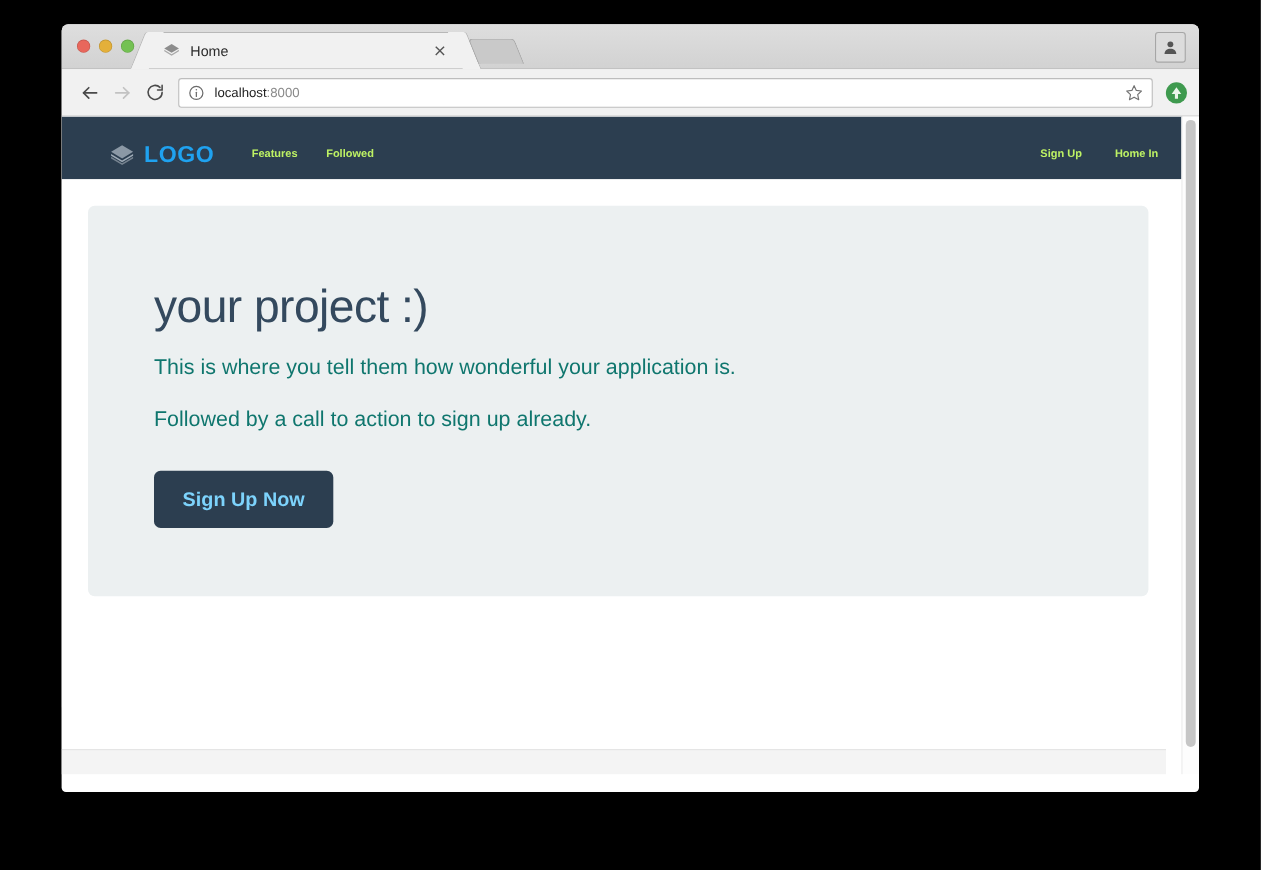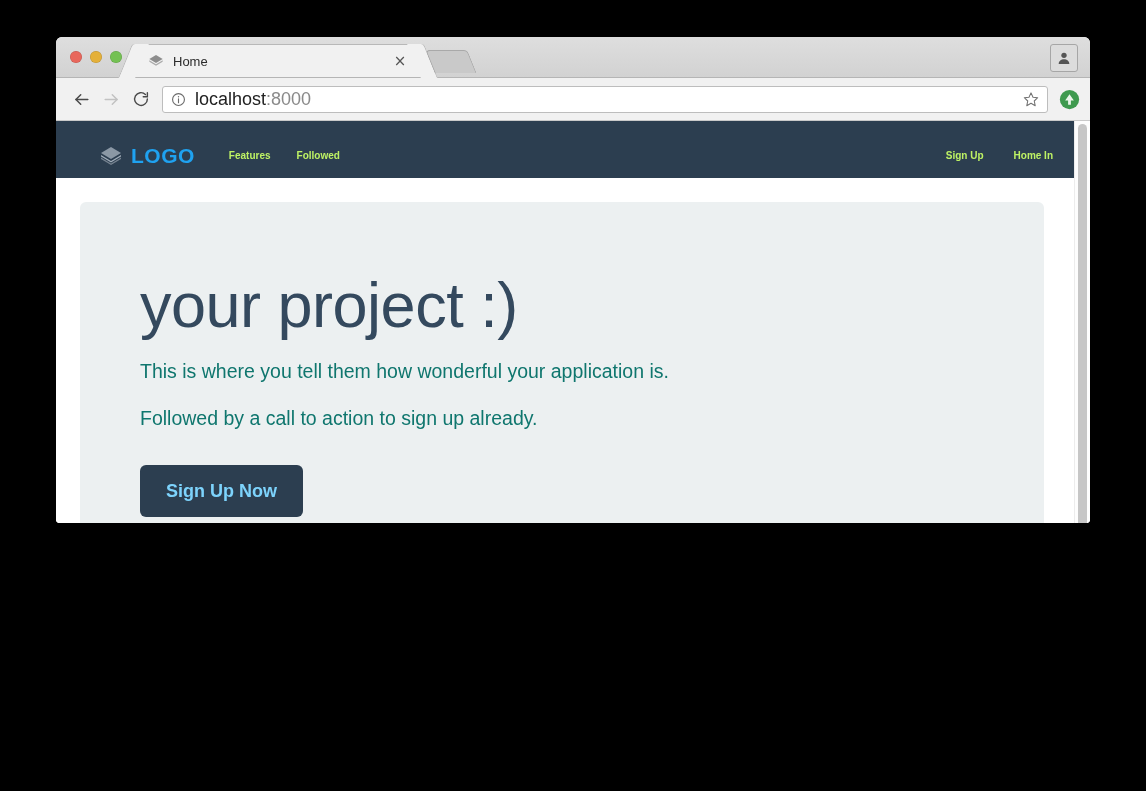--- a/index.html
+++ b/index.html
@@ -9,23 +9,23 @@
     width: 1146px;
     height: 791px;
     overflow: hidden;
     font-family: "Liberation Sans", sans-serif;
   }
 
   
   #browser-window {
     position: absolute;
     left: 56px;
-    top: 37px;
+    top: 22px;
     width: 1034px;
-    height: 486px;
+    height: 698px;
     background: #ffffff;
     border-radius: 6px 6px 4px 4px;
     overflow: hidden;
     box-shadow: 0 2px 10px rgba(0,0,0,0.35);
   }
 
   
   #tab-strip {
     position: relative;
     height: 40px;
@@ -153,21 +153,21 @@
     background: #ffffff;
     border: 1px solid #bdbdbd;
     border-radius: 3px;
     display: flex;
     align-items: center;
     padding: 0 8px;
     box-sizing: border-box;
   }
   #url-info-icon { flex: 0 0 16px; margin-right: 8px; display:flex; }
   #url-text {
-    font-size: 18px;
+    font-size: 12px;
     color: #222;
     white-space: nowrap;
     overflow: hidden;
     flex: 1 1 auto;
   }
   #url-text .port { color: #8a8a8a; }
   #bookmark-star { flex: 0 0 16px; margin-left: 6px; display:flex; }
   #extension-button { width: 22px; height: 22px; flex: 0 0 22px; margin-left: 2px; display:flex; align-items:center; justify-content:center;}
 
   
@@ -225,21 +225,21 @@
     min-height: 480px;
   }
   #hero-panel {
     background: #ecf0f1;
     border-radius: 6px;
     padding: 70px 60px 62px 60px;
     box-sizing: border-box;
   }
   #hero-title {
     margin: 0 0 6px 0;
-    font-size: 63px;
+    font-size: 42px;
     font-weight: 300;
     color: #34495e;
     line-height: 1.05;
     letter-spacing: -0.5px;
   }
   .hero-lead {
     margin: 20px 0 0 0;
     font-size: 19.5px;
     color: #0f766e;
     line-height: 1.4;

